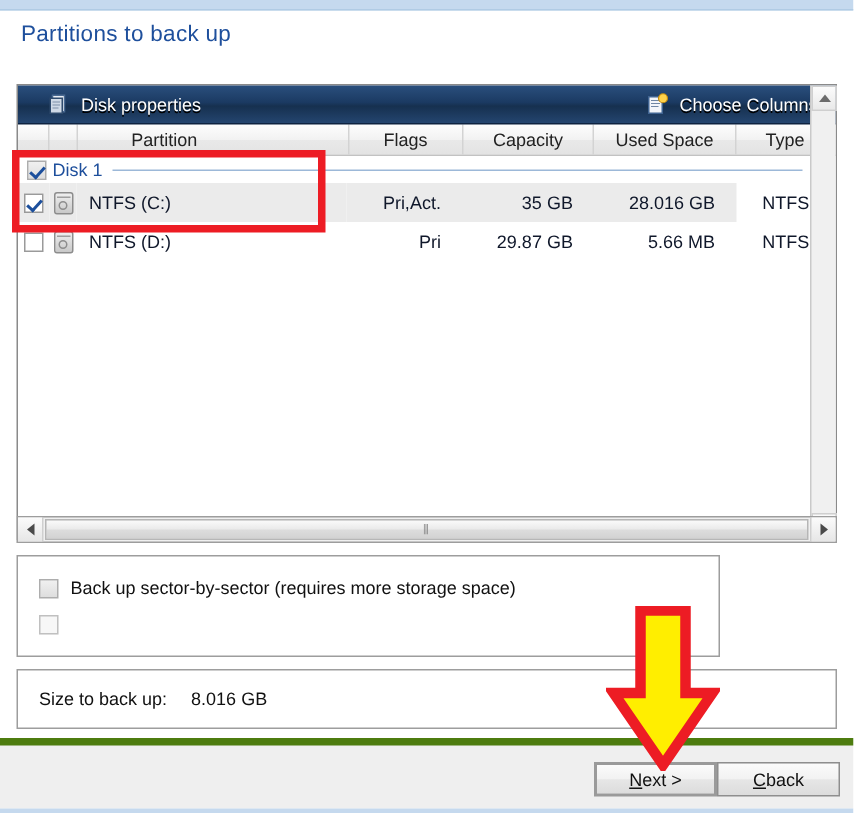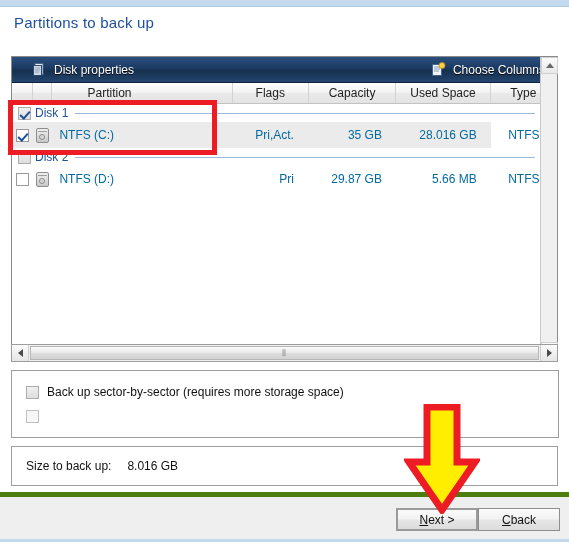--- a/index.html
+++ b/index.html
@@ -94,21 +94,21 @@
     flex: 1; height: 1px; background: #9cb8d8;
     margin-left: 7px; margin-right: 8px;
   }
   .caret {
     width: 12px; text-align: center; color: #14448c;
     font-size: 9px; line-height: 9px; margin-right: 2px;
   }
 
   .part-row {
     display: flex; height: 26px; align-items: stretch;
-    font-size: 12px; color: #0369a1;
+    font-size: 12px; color: #0f172a;
   }
   .part-row.shaded .cell.shade { background: #ebebeb; }
   .cell {
     display: flex; align-items: center;
     box-sizing: border-box;
     white-space: nowrap;
     overflow: hidden;
   }
   .cell.center { justify-content: center; }
   .cell.right { justify-content: flex-end; padding-right: 14px; }
@@ -192,21 +192,21 @@
     background: linear-gradient(to bottom,#fafafa 0%,#ebebeb 45%,#dcdcdc 55%,#d2d2d2 100%);
     border: 1px solid #b6b6b6;
     box-sizing: border-box;
     display: flex; align-items: center; justify-content: center;
   }
   .grip { font-size: 9px; color: #8b8b8b; letter-spacing: 1px; line-height: 1; }
 
   
   .options-box {
     position: absolute; left: 11px; top: 370px;
-    width: 548px; height: 68px;
+    width: 469px; height: 68px;
     border: 1px solid #9d9d9d;
     background: #ffffff;
     box-sizing: border-box;
   }
   .opt-row { display: flex; align-items: center; padding-left: 14px; height: 24px; font-size: 12px; color: #111; }
   .opt-row:first-child { margin-top: 9px; }
   .opt-row .cb { margin-right: 8px; }
   .opt-row.disabled { color: #9c9c9c; }
 
   
@@ -343,26 +343,20 @@
           <div class="cell shade right" style="width: 91px;">
             <span>35 GB</span>
           </div>
           <div class="cell shade right" style="width: 98px;">
             <span>28.016 GB</span>
           </div>
           <div class="cell center" style="width: 69px;">
             <span>NTFS</span>
           </div>
         </div>
-        <div class="disk-row">
-          <span class="cb gray"></span>
-          <span class="disk-name">Disk 2</span>
-          <span class="disk-line"></span>
-          <span class="caret">▲</span>
-        </div>
         <div class="part-row">
           <div class="cell center" style="width: 22px;">
             <span class="cb white"></span>
           </div>
           <div class="cell center" style="width: 19px;">
             <span class="dskicon"></span>
           </div>
           <div class="cell" style="width: 187px; padding-left: 8px;">
             <span>NTFS (D:)</span>
           </div>

